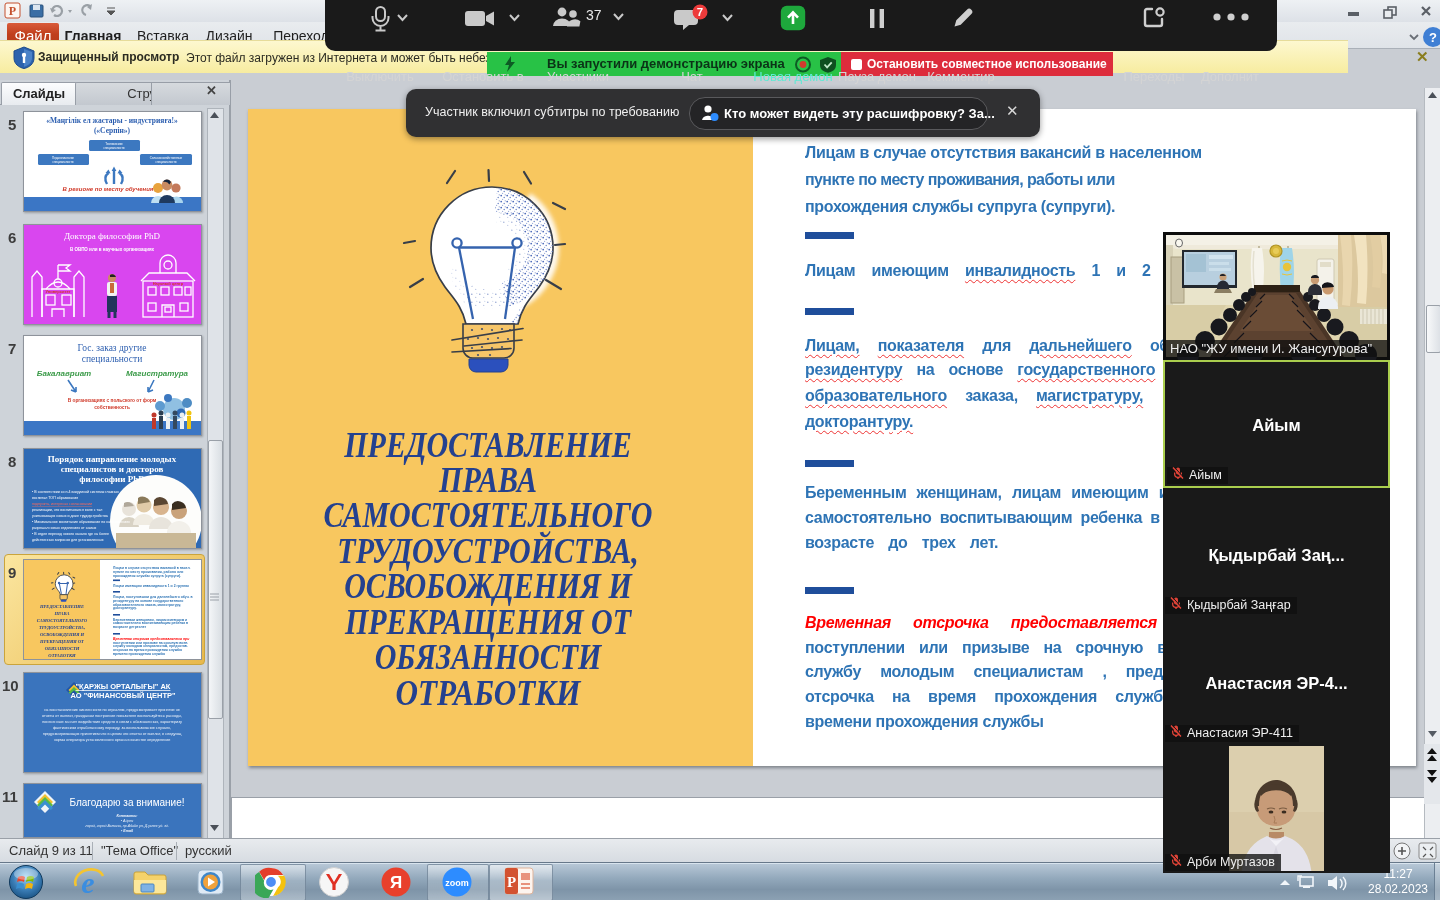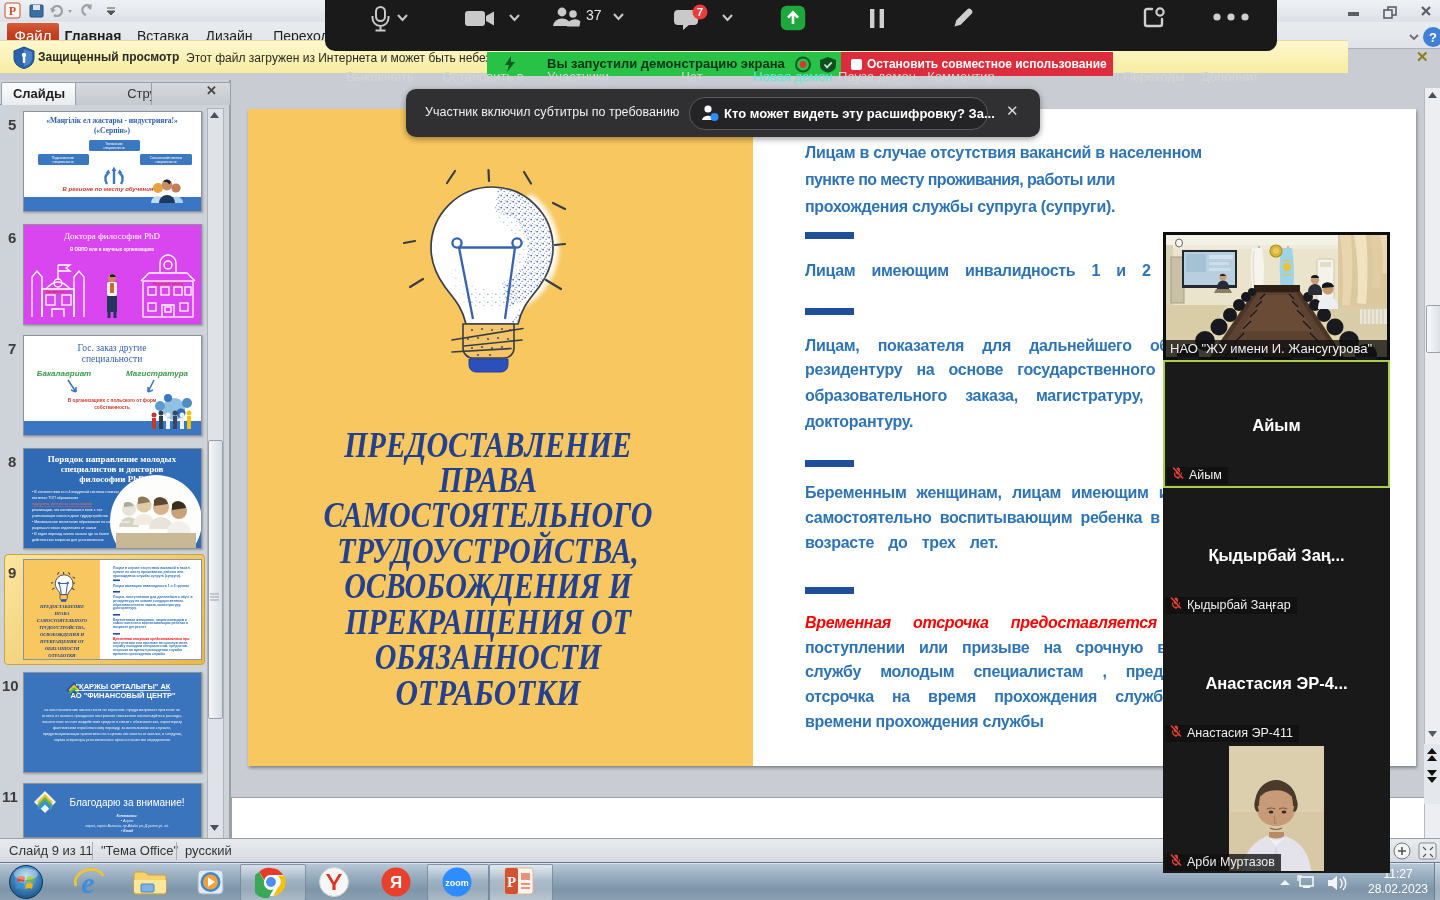--- a/index.html
+++ b/index.html
@@ -64,21 +64,21 @@
   #lsbthumb{left:208px;top:440px;width:13px;height:277px;background:linear-gradient(90deg,#f4f6f8,#d9dee3);
     border:1px solid #9aa0a8;border-radius:2px;}
   
   #slide{left:248px;top:109px;width:1168px;height:657px;background:#fff;
     box-shadow:1px 2px 3px rgba(70,75,82,.55);}
   #slideyellow{left:0px;top:0px;width:505px;height:657px;background:#f8c75f;position:absolute;}
   .stl{position:absolute;width:500px;text-align:center;font-size:36px;}
   
   .sl{position:absolute;white-space:nowrap;font-size:16px;font-weight:bold;color:#2e74b5;
     letter-spacing:-0.3px;}
-  .sl .w{text-decoration-style:wavy;text-decoration-color:#e33;
+  .sl .w{text-decoration:underline;text-decoration-style:wavy;text-decoration-color:#e33;
     text-decoration-thickness:1px;text-underline-offset:3px;}
   .bar{position:absolute;left:557px;width:49px;height:7px;background:#1f4e9b;}
   .slred{position:absolute;white-space:nowrap;font-size:16px;font-weight:bold;font-style:italic;color:#f00;
     word-spacing:18px;letter-spacing:-0.3px;}
   
   #notes{left:231px;top:797px;width:1192px;height:41px;background:#fff;border:1px solid #9aa0a8;}
   
   #rsb{left:1424px;top:88px;width:16px;height:750px;background:#eceef1;border-left:1px solid #b5bac0;}
   
   #sbar{left:0;top:838px;width:1440px;height:24px;background:linear-gradient(#e8ebee,#d6dbe1);

